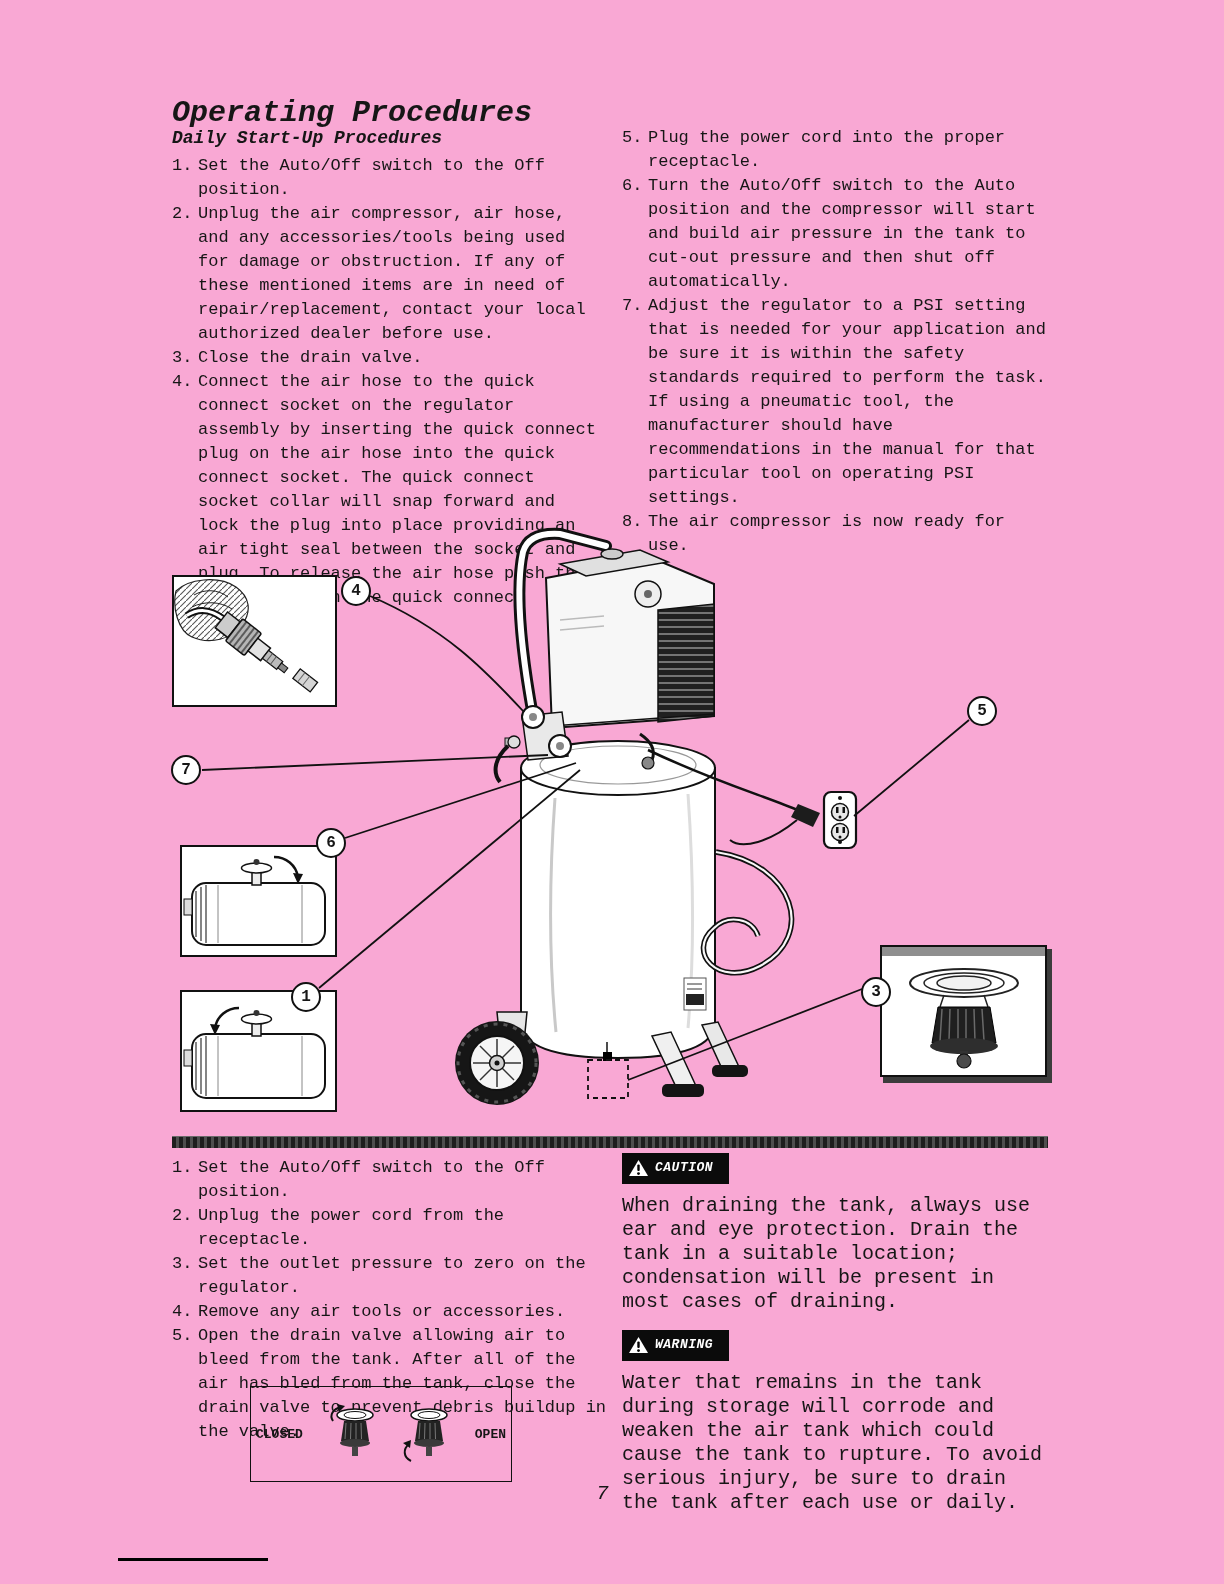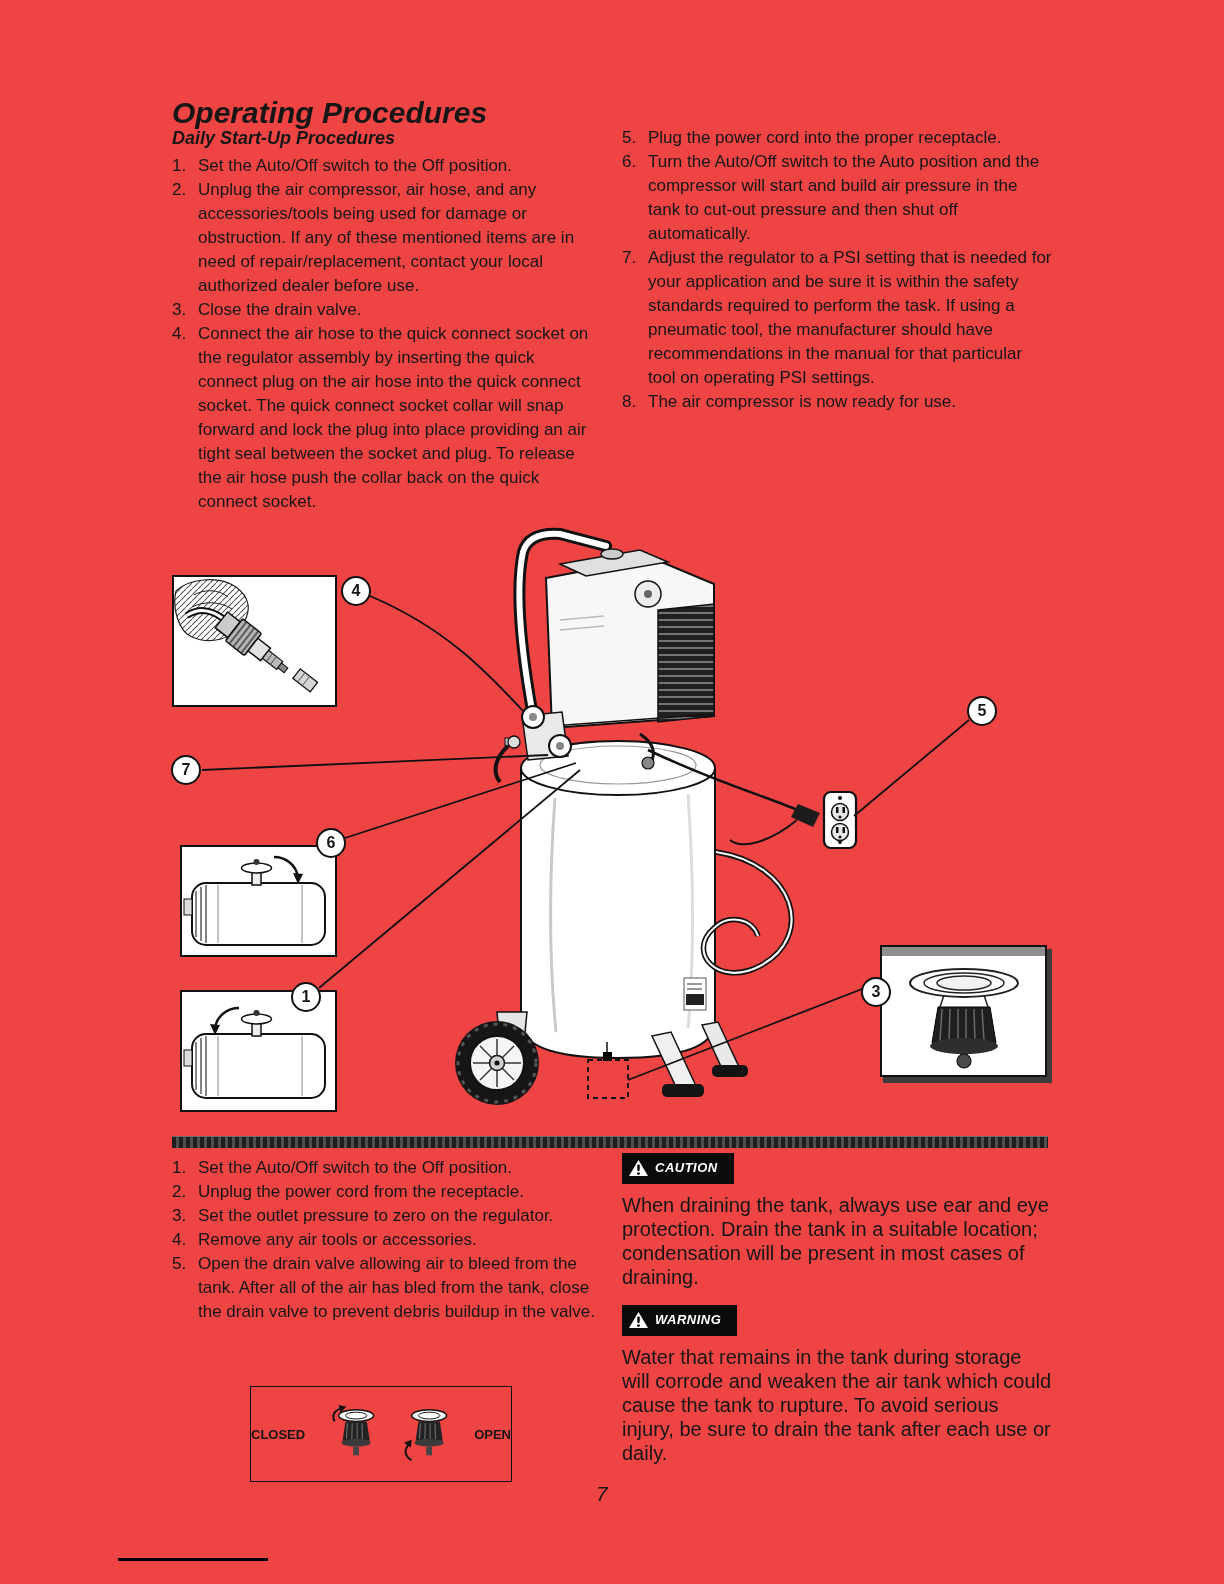--- a/index.html
+++ b/index.html
@@ -1,17 +1,17 @@
 <!DOCTYPE html>
 <html><head>
 <meta charset="utf-8">
 <style>
   html,body{margin:0;padding:0;background:#fff;}
-  .page{position:relative;width:1224px;height:1584px;background:#ef4444;overflow:hidden;
-        font-family:Liberation Sans, sans-serif;color:#161616;}
+  .page{position:relative;width:1224px;height:1584px;background:#f9a8d4;overflow:hidden;
+        font-family:Liberation Mono, monospace;color:#161616;}
   .title{position:absolute;left:172px;top:76px;font-size:30px;font-weight:bold;font-style:italic;}
   .col{position:absolute;font-size:17px;line-height:24px;}
   .proc-heading{font-size:18px;font-weight:bold;font-style:italic;margin:0 0 4px 0;}
   ol.steps{list-style:none;margin:0;padding:0;}
   .step{display:flex;margin:0;}
   .step .num{width:26px;flex:none;}
   .step .txt{flex:1;}
   .diagram{position:absolute;left:0;top:520px;width:1224px;height:614px;}
   .diagram svg.main{position:absolute;left:0;top:0;}
   .inset{position:absolute;background:#fff;border:2px solid #111;box-sizing:border-box;z-index:3;}

